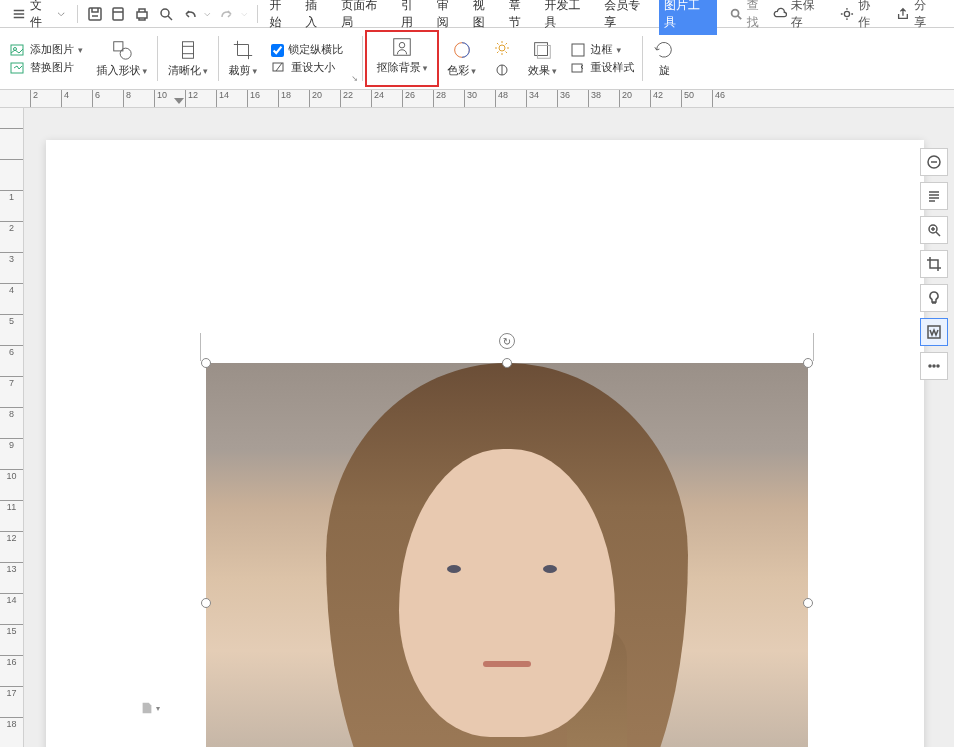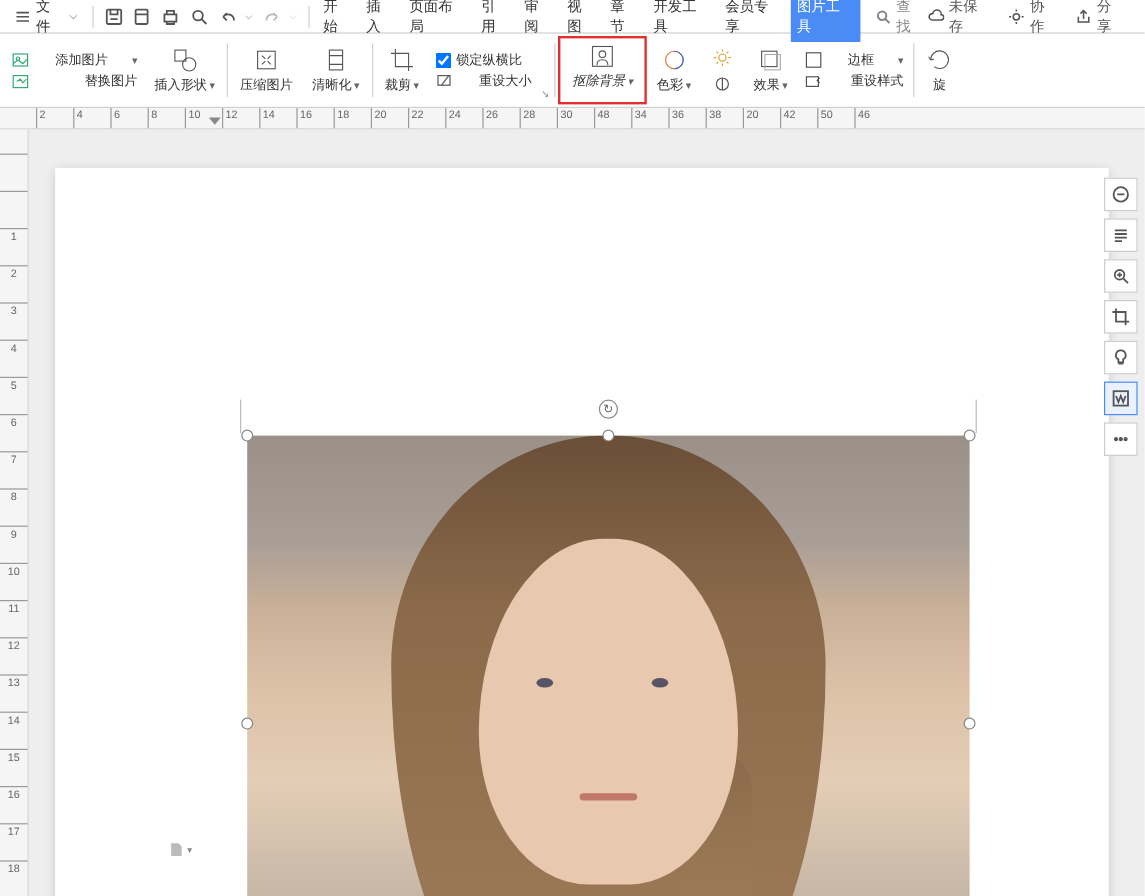--- a/index.html
+++ b/index.html
@@ -20,30 +20,30 @@
     .menu-right-item svg { width: 14px; height: 14px; stroke: #555; fill: none; stroke-width: 1.5; }
     .search-box { display: flex; align-items: center; gap: 4px; margin-left: 10px; color: #888; }
     .search-box svg { width: 14px; height: 14px; stroke: #888; fill: none; stroke-width: 2; }
     
     
     .ribbon { display: flex; align-items: stretch; height: 62px; border-bottom: 1px solid #d0d0d0; padding: 2px 4px; }
     .ribbon-group { display: flex; flex-direction: column; justify-content: center; padding: 2px 6px; gap: 2px; }
     .ribbon-vgroup { display: flex; flex-direction: column; align-items: center; justify-content: center; padding: 2px 8px; gap: 2px; cursor: pointer; }
     .ribbon-vgroup svg { width: 22px; height: 22px; }
     .ribbon-label { font-size: 11px; white-space: nowrap; display: flex; align-items: center; gap: 2px; }
-    .ribbon-row { display: flex; align-items: center; gap: 20px; font-size: 11px; white-space: nowrap; cursor: pointer; justify-content: space-between; }
+    .ribbon-row { display: flex; align-items: center; gap: 4px; font-size: 11px; white-space: nowrap; cursor: pointer; }
     .ribbon-row svg { width: 16px; height: 16px; }
     .ribbon-sep { width: 1px; background: #d0d0d0; margin: 6px 2px; }
     .dim-input { width: 76px; height: 20px; border: 1px solid #ccc; display: flex; align-items: center; padding: 0 4px; font-size: 11px; background: #fff; position: relative; }
     .dim-spin { position: absolute; right: 0; top: 0; bottom: 0; width: 14px; display: flex; flex-direction: column; border-left: 1px solid #ccc; }
     .dim-spin div { flex: 1; display: flex; align-items: center; justify-content: center; font-size: 7px; color: #666; cursor: pointer; }
     .dim-spin div:first-child { border-bottom: 1px solid #ccc; }
     .checkbox-row { display: flex; align-items: flex-end; gap: 4px; font-size: 11px; }
     .checkbox-row input { width: 13px; height: 13px; }
-    .highlight-red { border: 2px solid #e03030; padding: 2px; font-style: italic; }
+    .highlight-red { border: 2px solid #e03030; padding: 2px; }
     .small-icon-btn { display: flex; align-items: center; gap: 3px; padding: 2px 4px; cursor: pointer; }
     .small-icon-btn svg { width: 16px; height: 16px; }
     
     
     .ruler-h { height: 18px; background: #f5f5f5; border-bottom: 1px solid #d0d0d0; position: relative; overflow: hidden; font-size: 9px; color: #666; }
     .ruler-h .ticks { position: absolute; left: 30px; right: 0; top: 0; bottom: 0; display: flex; }
     .ruler-h .tick { width: 31px; border-left: 1px solid #999; padding-left: 2px; display: flex; align-items: flex-start; }
     .ruler-h .indent { position:absolute; left:174px; top:8px; width:0; height:0; border-left:5px solid transparent; border-right:5px solid transparent; border-top:6px solid #888;}
     
     
@@ -203,27 +203,20 @@
     <svg viewBox="0 0 24 24" fill="none" stroke="#555">
         <rect x="3" y="3" width="10" height="10"></rect>
         <circle cx="16" cy="16" r="6"></circle>
       </svg>
     <span class="ribbon-label">
         <span>插入形状</span>
         <span class="menu-caret">▾</span>
       </span>
   </div>
   <div class="ribbon-sep"></div>
-  <div class="ribbon-vgroup">
-    <svg viewBox="0 0 24 24" fill="none" stroke="#555">
-        <rect x="4" y="4" width="16" height="16"></rect>
-        <path d="M8 8l3 3M16 16l-3-3M8 16l3-3M16 8l-3 3"></path>
-      </svg>
-    <span class="ribbon-label">压缩图片</span>
-  </div>
   <div class="ribbon-vgroup">
     <svg viewBox="0 0 24 24" fill="none" stroke="#555">
         <rect x="6" y="3" width="12" height="18"></rect>
         <path d="M6 8h12M6 16h12"></path>
       </svg>
     <span class="ribbon-label">
         <span>清晰化</span>
         <span class="menu-caret">▾</span>
       </span>
   </div>

